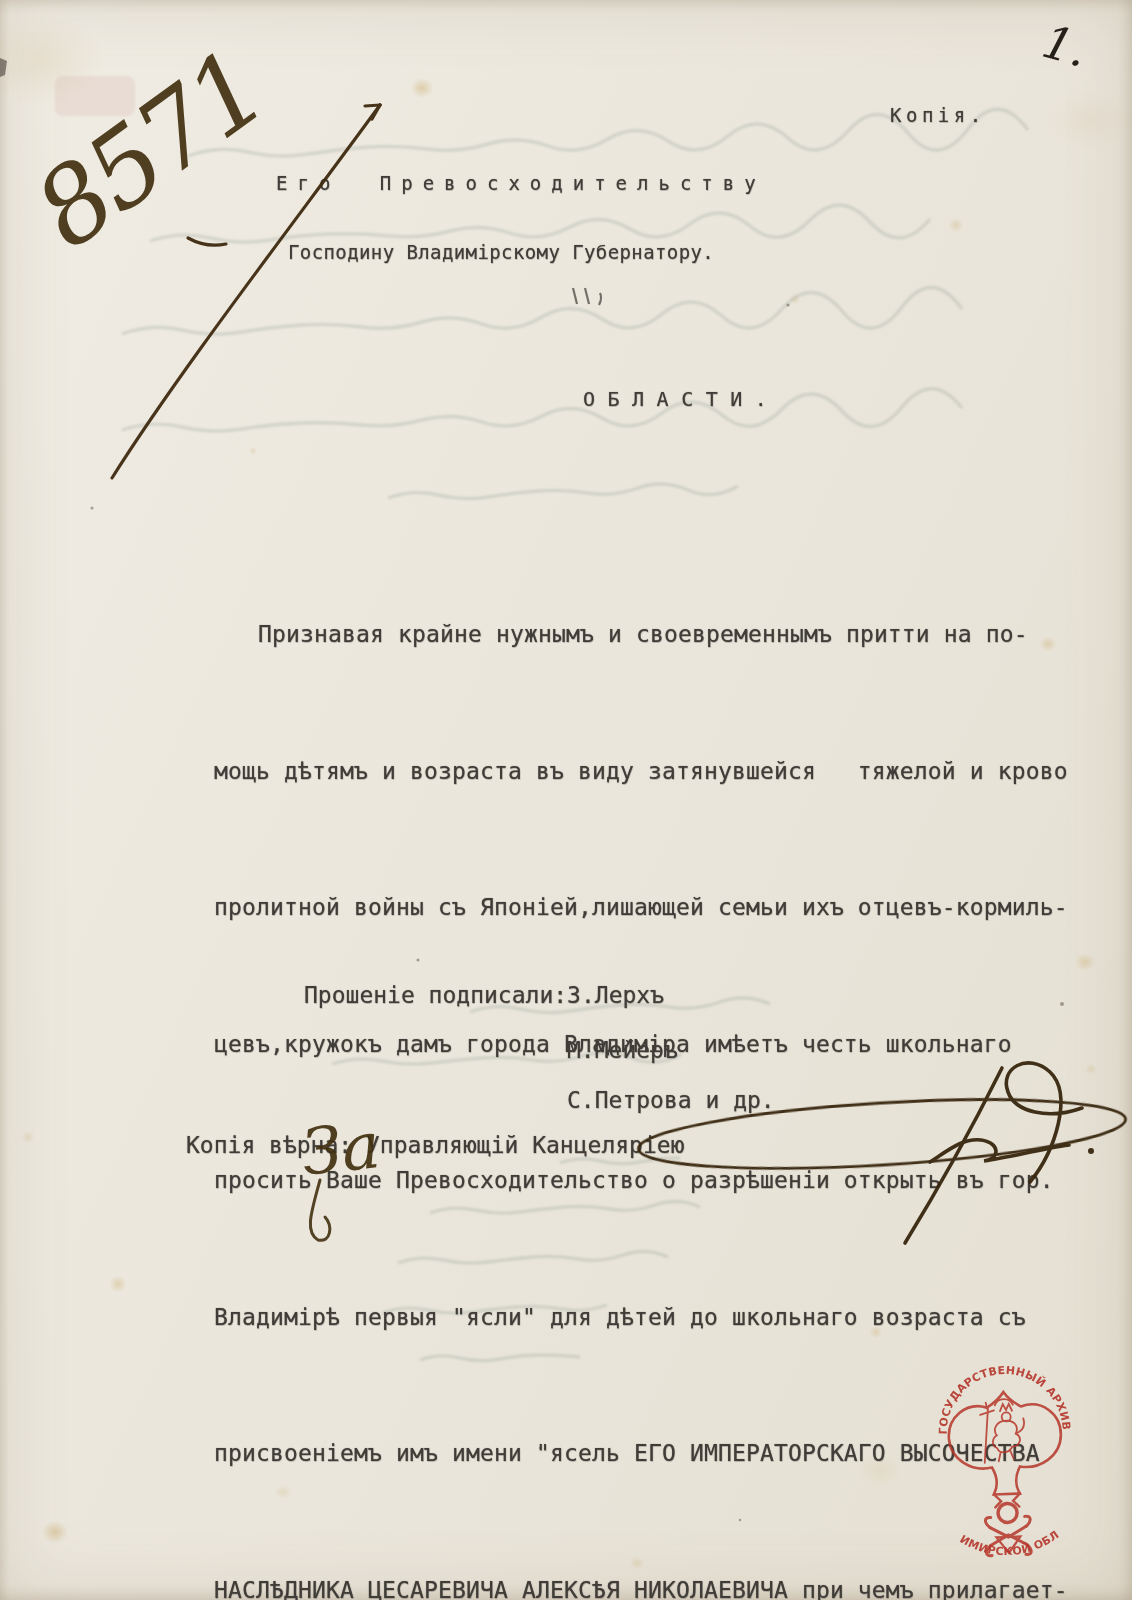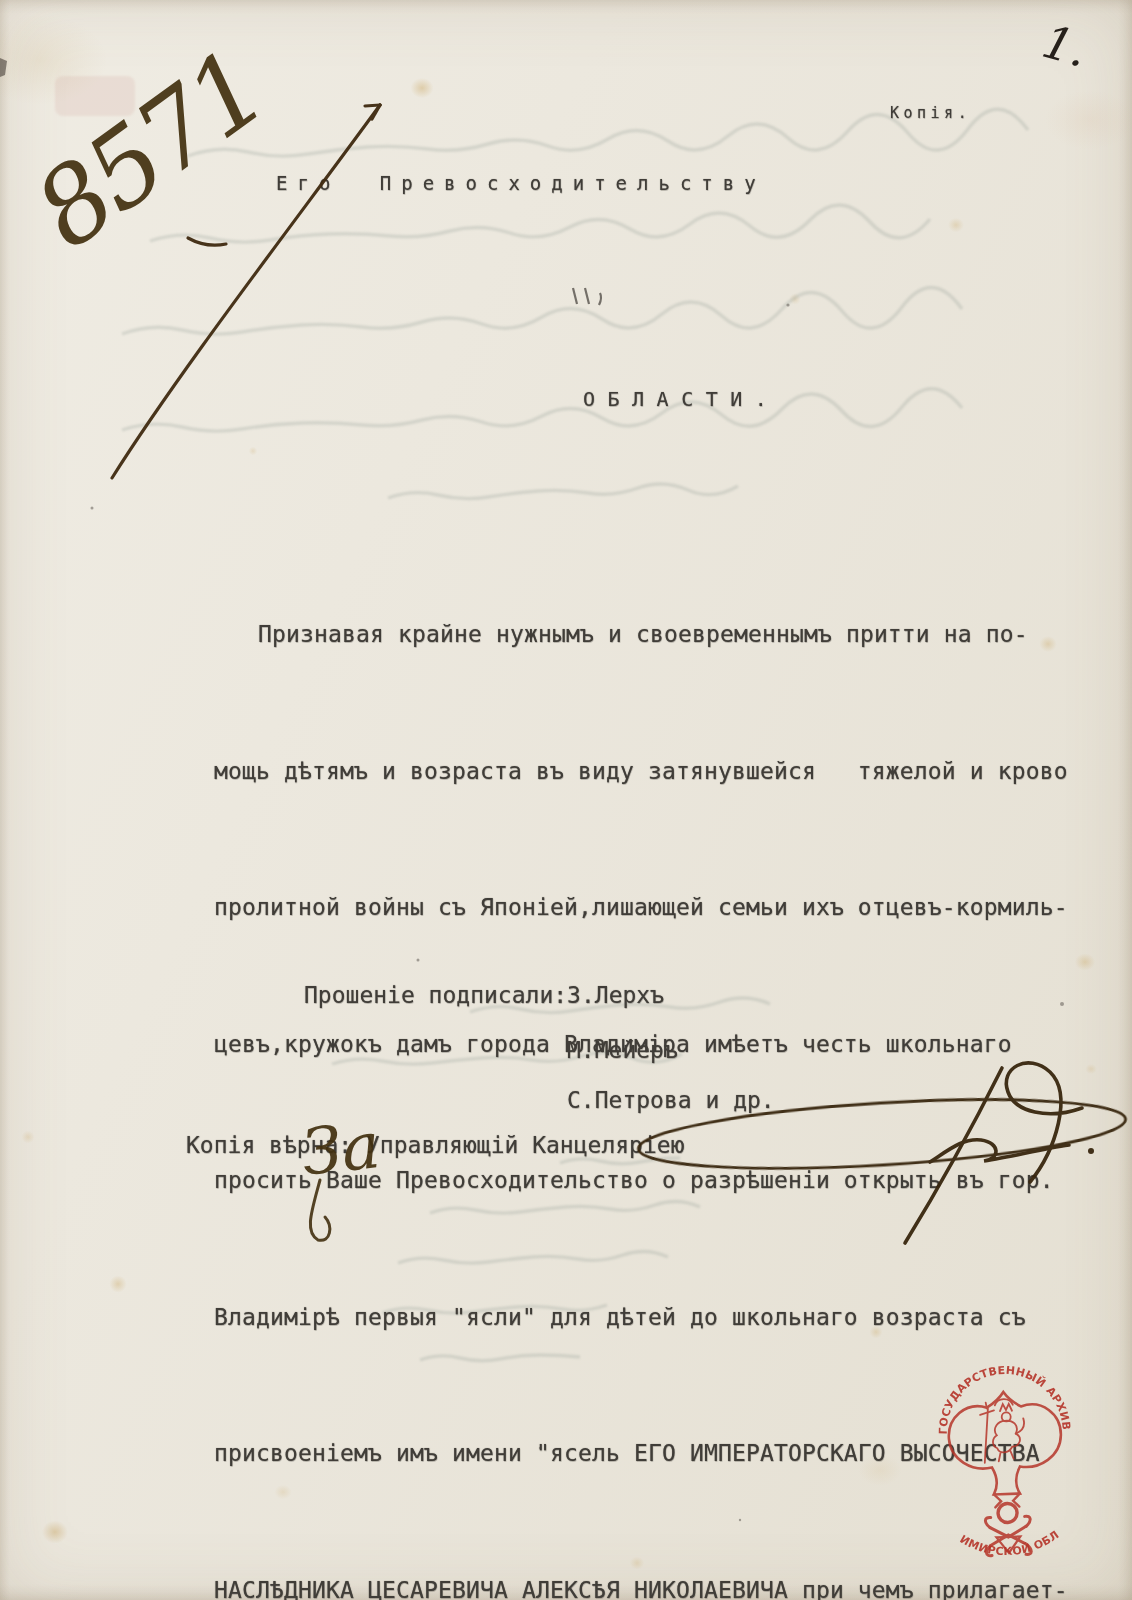--- a/index.html
+++ b/index.html
@@ -33,21 +33,21 @@
       linear-gradient(rgba(130,112,84,.10), rgba(130,112,84,0) 14px),
       linear-gradient(90deg, rgba(130,112,84,.10), rgba(130,112,84,0) 10px),
       linear-gradient(270deg, rgba(130,112,84,.12), rgba(130,112,84,0) 14px),
       linear-gradient(0deg, rgba(130,112,84,.12), rgba(130,112,84,0) 16px);
   }
   .typed{
     position:absolute;white-space:pre;
     color:#403d38;
     text-shadow:0 0 1.1px rgba(64,61,56,.6), .5px .5px 0 rgba(64,61,56,.22);
   }
-  .copy-label{left:890px;top:104px;font-size:15px;letter-spacing:4.5px;}
+  .copy-label{left:890px;top:104px;font-size:19px;letter-spacing:4.5px;}
   .addr1{left:276px;top:172px;font-size:19px;letter-spacing:10px;word-spacing:18px;}
   .addr2{left:288px;top:241px;font-size:19px;letter-spacing:.4px;}
   .title{left:583px;top:387px;font-size:20px;letter-spacing:12.5px;}
   .body-lines{left:186px;top:521px;font-size:23px;letter-spacing:.15px;line-height:45.5px;}
   .body-lines div{white-space:pre;margin-left:28px;}
   .body-lines div:first-child{padding-left:44px;}
   .sig-intro{left:304px;top:982px;font-size:23px;}
   .sig-1{left:567px;top:1037px;font-size:23px;}
   .sig-2{left:567px;top:1087px;font-size:23px;}
   .certification{left:186px;top:1132px;font-size:23px;}
@@ -91,20 +91,21 @@
         <circle cx="418" cy="960" r="1.5"></circle>
       <circle cx="1062" cy="1004" r="2"></circle>
         <circle cx="92" cy="508" r="1.5"></circle>
       <circle cx="540" cy="1448" r="1.2"></circle>
         <circle cx="740" cy="1520" r="1.2"></circle>
     </g>
   </svg>
 
   <div class="typed copy-label">Копія.</div>
   <div class="typed addr1">Его Превосходительству</div>
+  <div class="typed addr2">Господину Владимірскому Губернатору.</div>
   <div class="typed title">ОБЛАСТИ.</div>
 
   <div class="typed body-lines">
     <div>Признавая крайне нужнымъ и своевременнымъ притти на по-</div>
     <div>мощь дѣтямъ и возраста въ виду затянувшейся   тяжелой и крово</div>
     <div>пролитной войны съ Японіей,лишающей семьи ихъ отцевъ-кормиль-</div>
     <div>цевъ,кружокъ дамъ города Владиміра имѣетъ честь школьнаго</div>
     <div>просить Ваше Превосходительство о разрѣшеніи открыть въ гор.</div>
     <div>Владимірѣ первыя "ясли" для дѣтей до школьнаго возраста съ</div>
     <div>присвоеніемъ имъ имени "ясель ЕГО ИМПЕРАТОРСКАГО ВЫСОЧЕСТВА</div>

